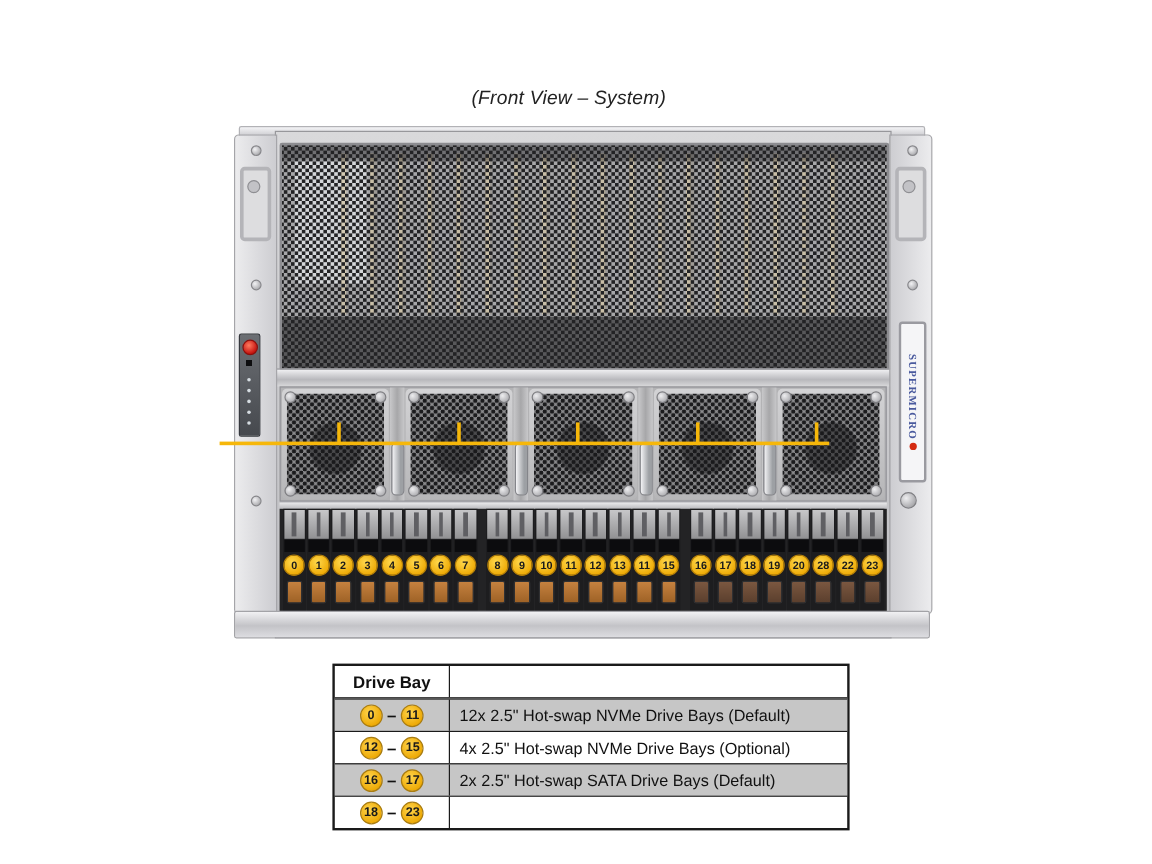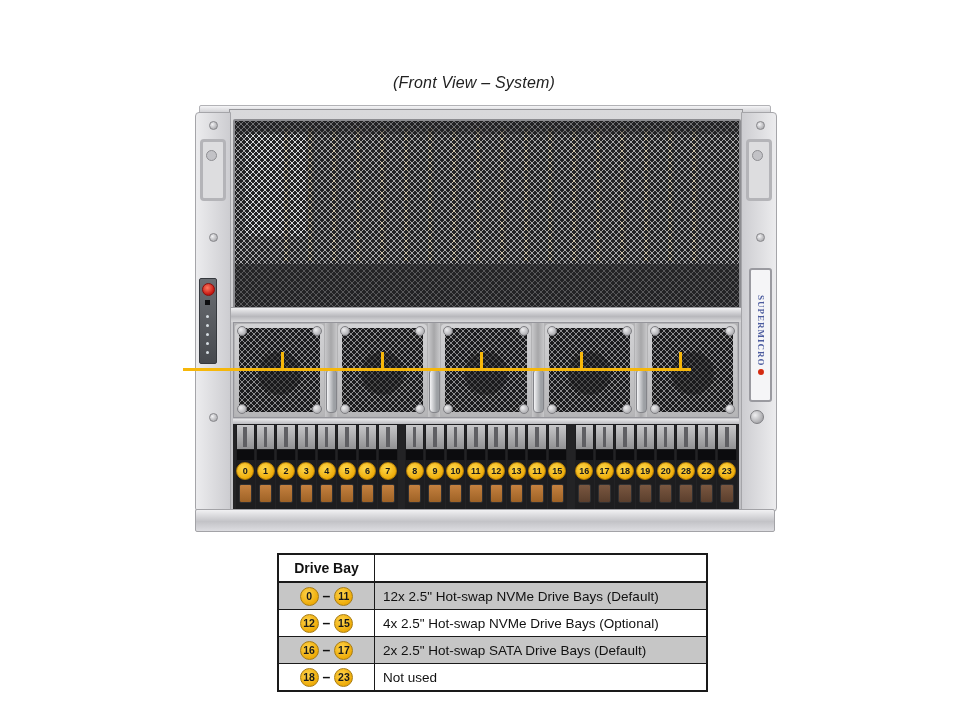--- a/index.html
+++ b/index.html
@@ -407,21 +407,20 @@
           <div class="t-badge">17</div>
         </div>
         <div class="t-cell desc">2x 2.5" Hot-swap SATA Drive Bays (Default)</div>
       </div>
       <div class="t-row">
         <div class="t-cell bay">
           <div class="t-badge">18</div>
           <div class="t-dash">–</div>
           <div class="t-badge">23</div>
         </div>
-        <div class="t-cell desc">Not used</div>
       </div>
     </div>
 <div class="callout-tick" style="left: 281px;"></div>
     <div class="callout-tick" style="left: 381px;"></div>
     <div class="callout-tick" style="left: 480px;"></div>
     <div class="callout-tick" style="left: 580px;"></div>
     <div class="callout-tick" style="left: 679px;"></div>
   </div>
 
 </body></html>

